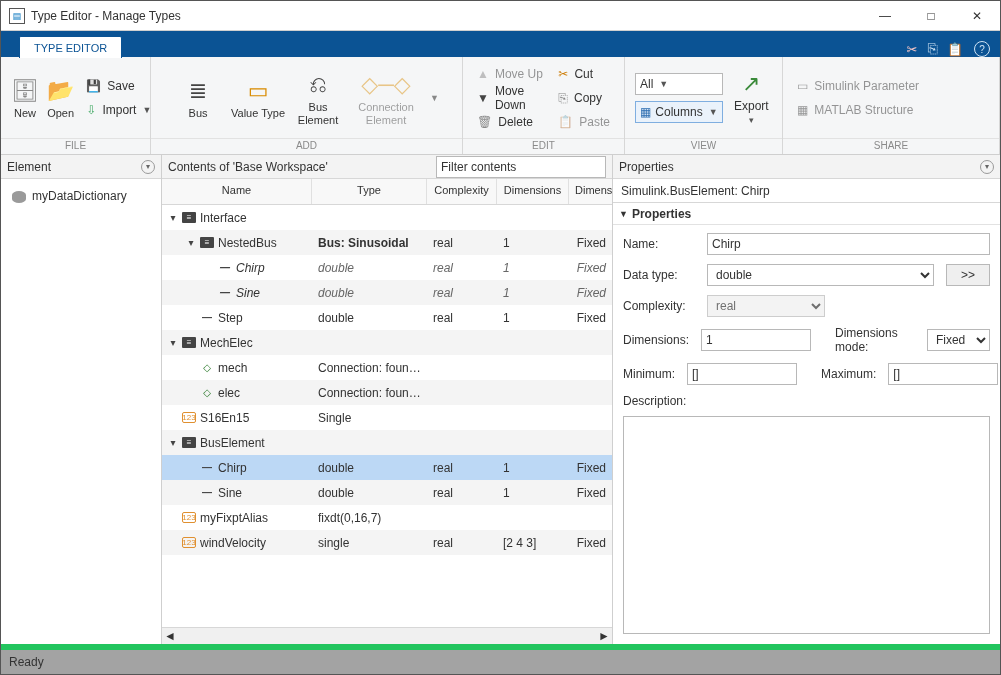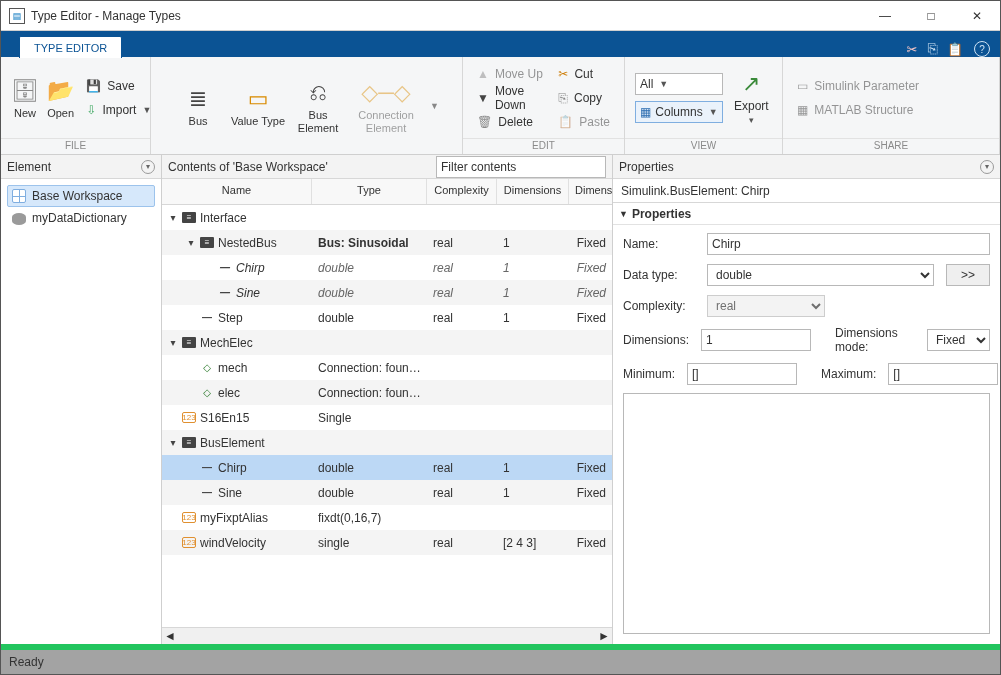--- a/index.html
+++ b/index.html
@@ -172,20 +172,21 @@
         <div class="lbl">Bus
 Element</div>
       </div>
       <div class="bigbtn disabled" style="width:72px">
         <div class="ic ic-conn">◇─◇</div>
         <div class="lbl">Connection
 Element</div>
       </div>
       <div style="align-self:center;color:#888;font-size:9px;padding:0 4px">▼</div>
     </div>
+    <div class="label">ADD</div>
   </div>
 
   <div class="group" style="width:162px">
     <div class="body" style="gap:4px">
       <div class="stack">
         <div class="minibtn" style="opacity:.5">
             <span class="ic-up">▲</span>
             <span>Move Up</span>
           </div>
         <div class="minibtn">
@@ -257,24 +258,20 @@
 
 <div class="panels">
 
   <div class="sources">
     <div class="panehdr">
       <span>Element</span>
       <div class="flex"></div>
       <div class="circ">▾</div>
     </div>
     <div class="srclist" id="srclist">
-        <div class="src-item sel">
-          <span class="srcicon grid"></span>
-          <span>Base Workspace</span>
-        </div>
         <div class="src-item">
           <span class="srcicon db"></span>
           <span>myDataDictionary</span>
         </div>
       </div>
   </div>
 
   <div class="splitter"></div>
 
   <div class="middle">
@@ -490,20 +487,23 @@
         <label style="width:auto">Dimensions mode:</label>
         <select style="width:76px"><option>Fixed</option></select>
       </div>
       <div class="prow">
         <label>Minimum:</label>
         <input style="width: 110px;" value="[]">
         <div style="flex:1"></div>
         <label style="width:auto;margin-right:0">Maximum:</label>
         <input style="width: 110px;" value="[]">
       </div>
+      <div class="prow">
+        <label style="width:auto">Description:</label>
+      </div>
     </div>
     <div class="desc"></div>
   </div>
 </div>
 
 <div class="status">
   <span>Ready</span>
 </div>
 
 </body></html>

